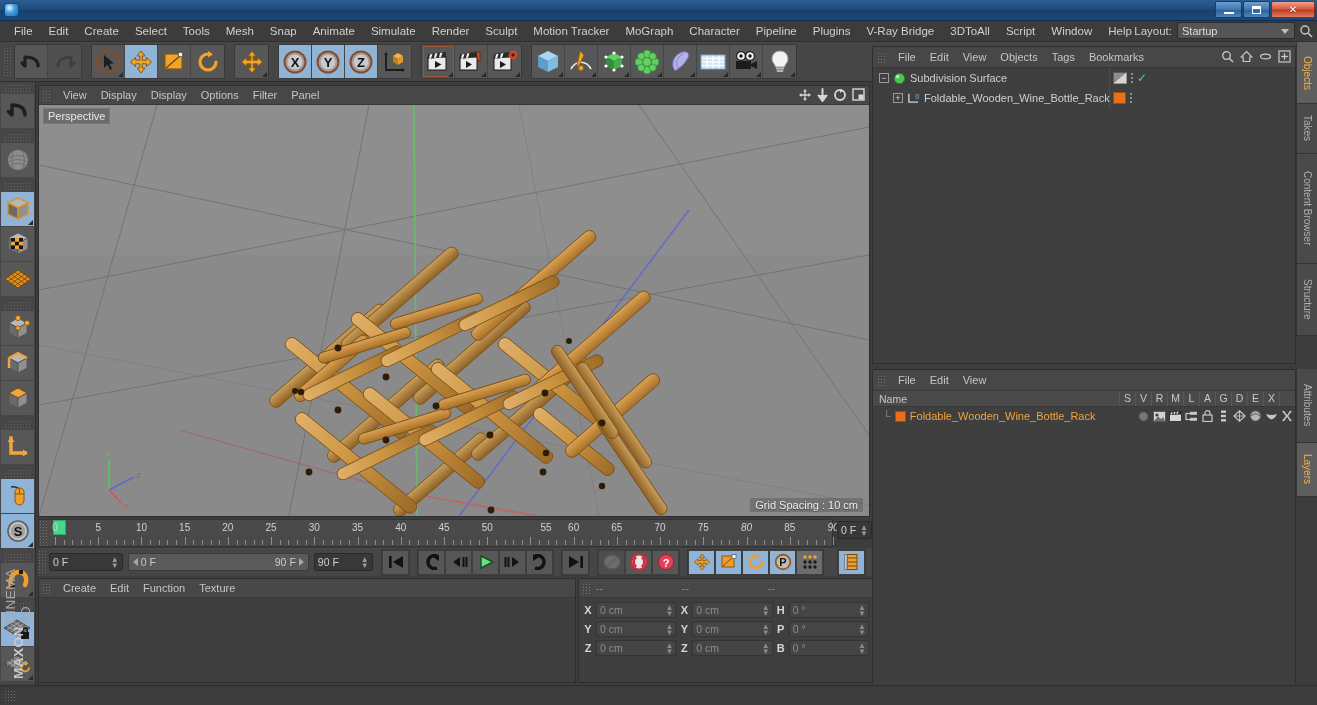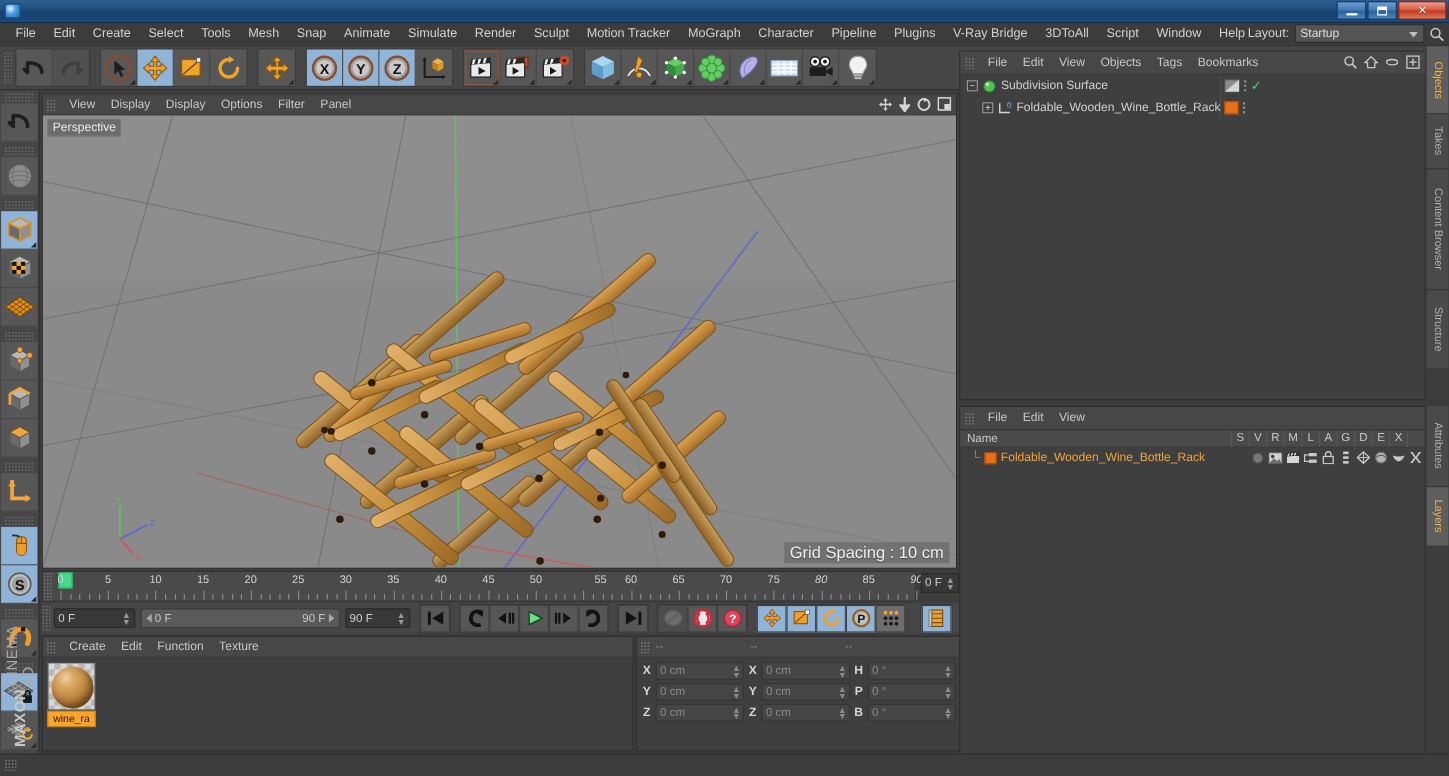--- a/index.html
+++ b/index.html
@@ -148,21 +148,21 @@
     position: relative; width: 100%; height: 411px; overflow: hidden;
     background: linear-gradient(180deg,#8b8b8b 0%, #8a8a8a 45%, #888 100%);
   }
   .vp-label {
     position: absolute; left: 4px; top: 3px; z-index: 5;
     color: #e8e8e8; font-size: 11px; background: rgba(80,80,80,.55);
     padding: 1px 4px; border: 1px solid rgba(140,140,140,.35);
   }
   .vp-grid-label {
     position: absolute; right: 6px; bottom: 4px; z-index: 5;
-    color: #ededed; font-size: 15px; background: rgba(90,90,90,.5);
+    color: #ededed; font-size: 11px; background: rgba(90,90,90,.5);
     padding: 1px 5px; text-shadow: 0 1px 1px rgba(0,0,0,.4);
   }
 
   
   .timeline-ruler {
     position: absolute; left: 38px; top: 519px; width: 795px; height: 28px;
     background: #4a4a4a; border: 1px solid #333; display: flex; align-items: stretch;
   }
   .tl-grip {
     width: 8px; background-image: radial-gradient(#6e6e6e 40%, transparent 41%);
@@ -1302,28 +1302,20 @@
   </div>
 
   <div class="matpanel">
     <div class="panel-menubar">
       <div class="vp-grip"></div>
       <div class="vp-menuitem">Create</div>
       <div class="vp-menuitem">Edit</div>
       <div class="vp-menuitem">Function</div>
       <div class="vp-menuitem">Texture</div>
     </div>
-    <div class="mat-body">
-      <div class="mat-item">
-        <div class="mat-sphere">
-            <div class="ball"></div>
-          </div>
-        <div class="mat-name">wine_ra</div>
-      </div>
-    </div>
   </div>
 
   <div class="coordpanel">
     <div class="coord-head">
       <div class="hgrip"></div>
       <div class="hlbl">--</div>
       <div class="hlbl">--</div>
       <div class="hlbl">--</div>
     </div>
     <div class="coord-grid">

